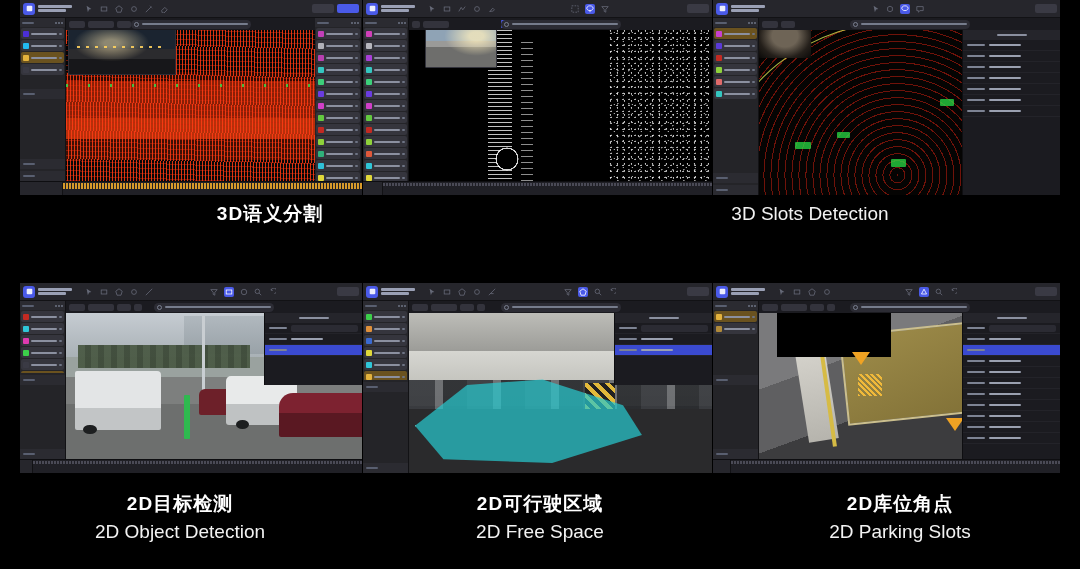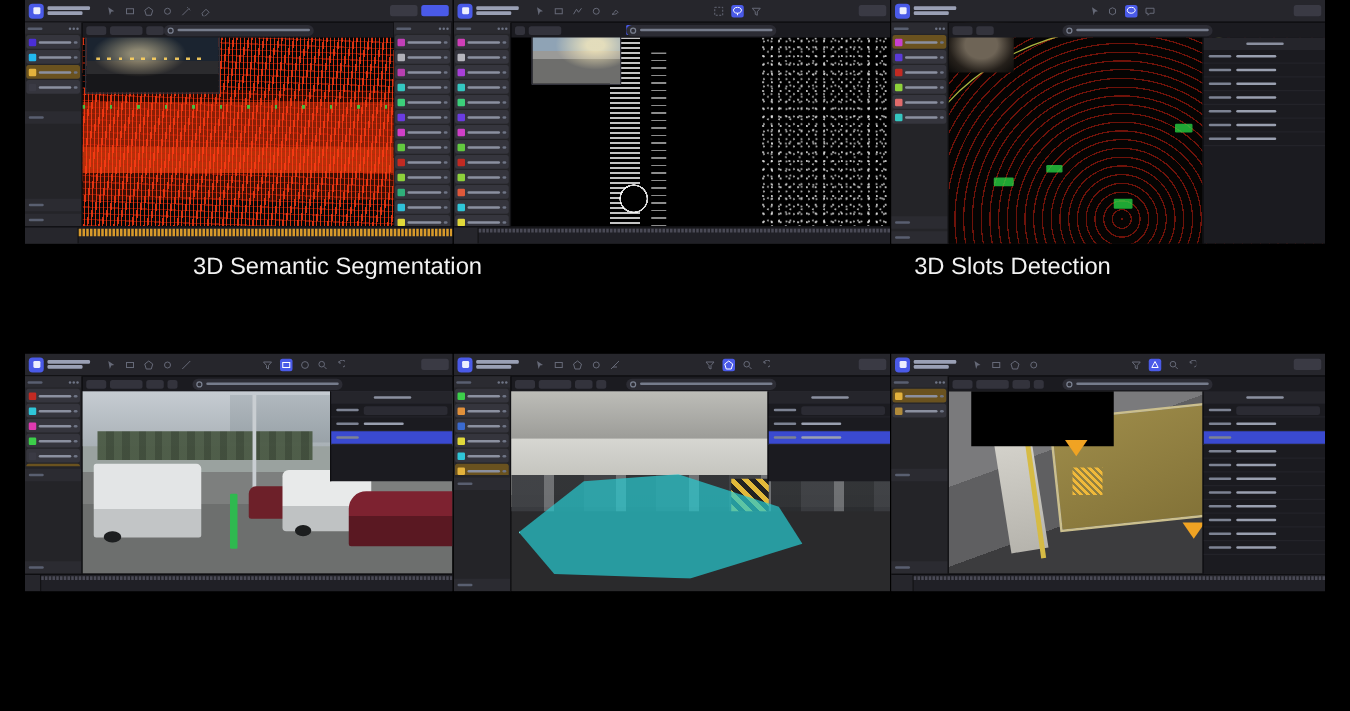--- a/index.html
+++ b/index.html
@@ -970,21 +970,21 @@
               <i class="k"></i>
               <i class="v"></i>
             </div>
         </div>
       </div>
     </div>
   </div>
 
   <div class="caps caps-top">
     <div class="cap">
-      <div class="ce">3D Semantic Segmentation</div>
+      <div class="cn">3D语义分割</div>
     </div>
     <div class="cap">
       <div class="ce">3D Slots Detection</div>
     </div>
   </div>
 
   <div class="row row-bot">
 
     <div class="panel p1">
       <div class="appbar">
@@ -1696,14 +1696,28 @@
               <i></i>
               <i></i>
               <i></i>
               <i></i>
             </span>
           </span>
       </div>
     </div>
   </div>
 
+  <div class="caps caps-bot">
+    <div class="cap">
+      <div class="cn">2D目标检测</div>
+      <div class="ce">2D Object Detection</div>
+    </div>
+    <div class="cap">
+      <div class="cn">2D可行驶区域</div>
+      <div class="ce">2D Free Space</div>
+    </div>
+    <div class="cap">
+      <div class="cn">2D库位角点</div>
+      <div class="ce">2D Parking Slots</div>
+    </div>
+  </div>
 
 </div>
 
 </body></html>

